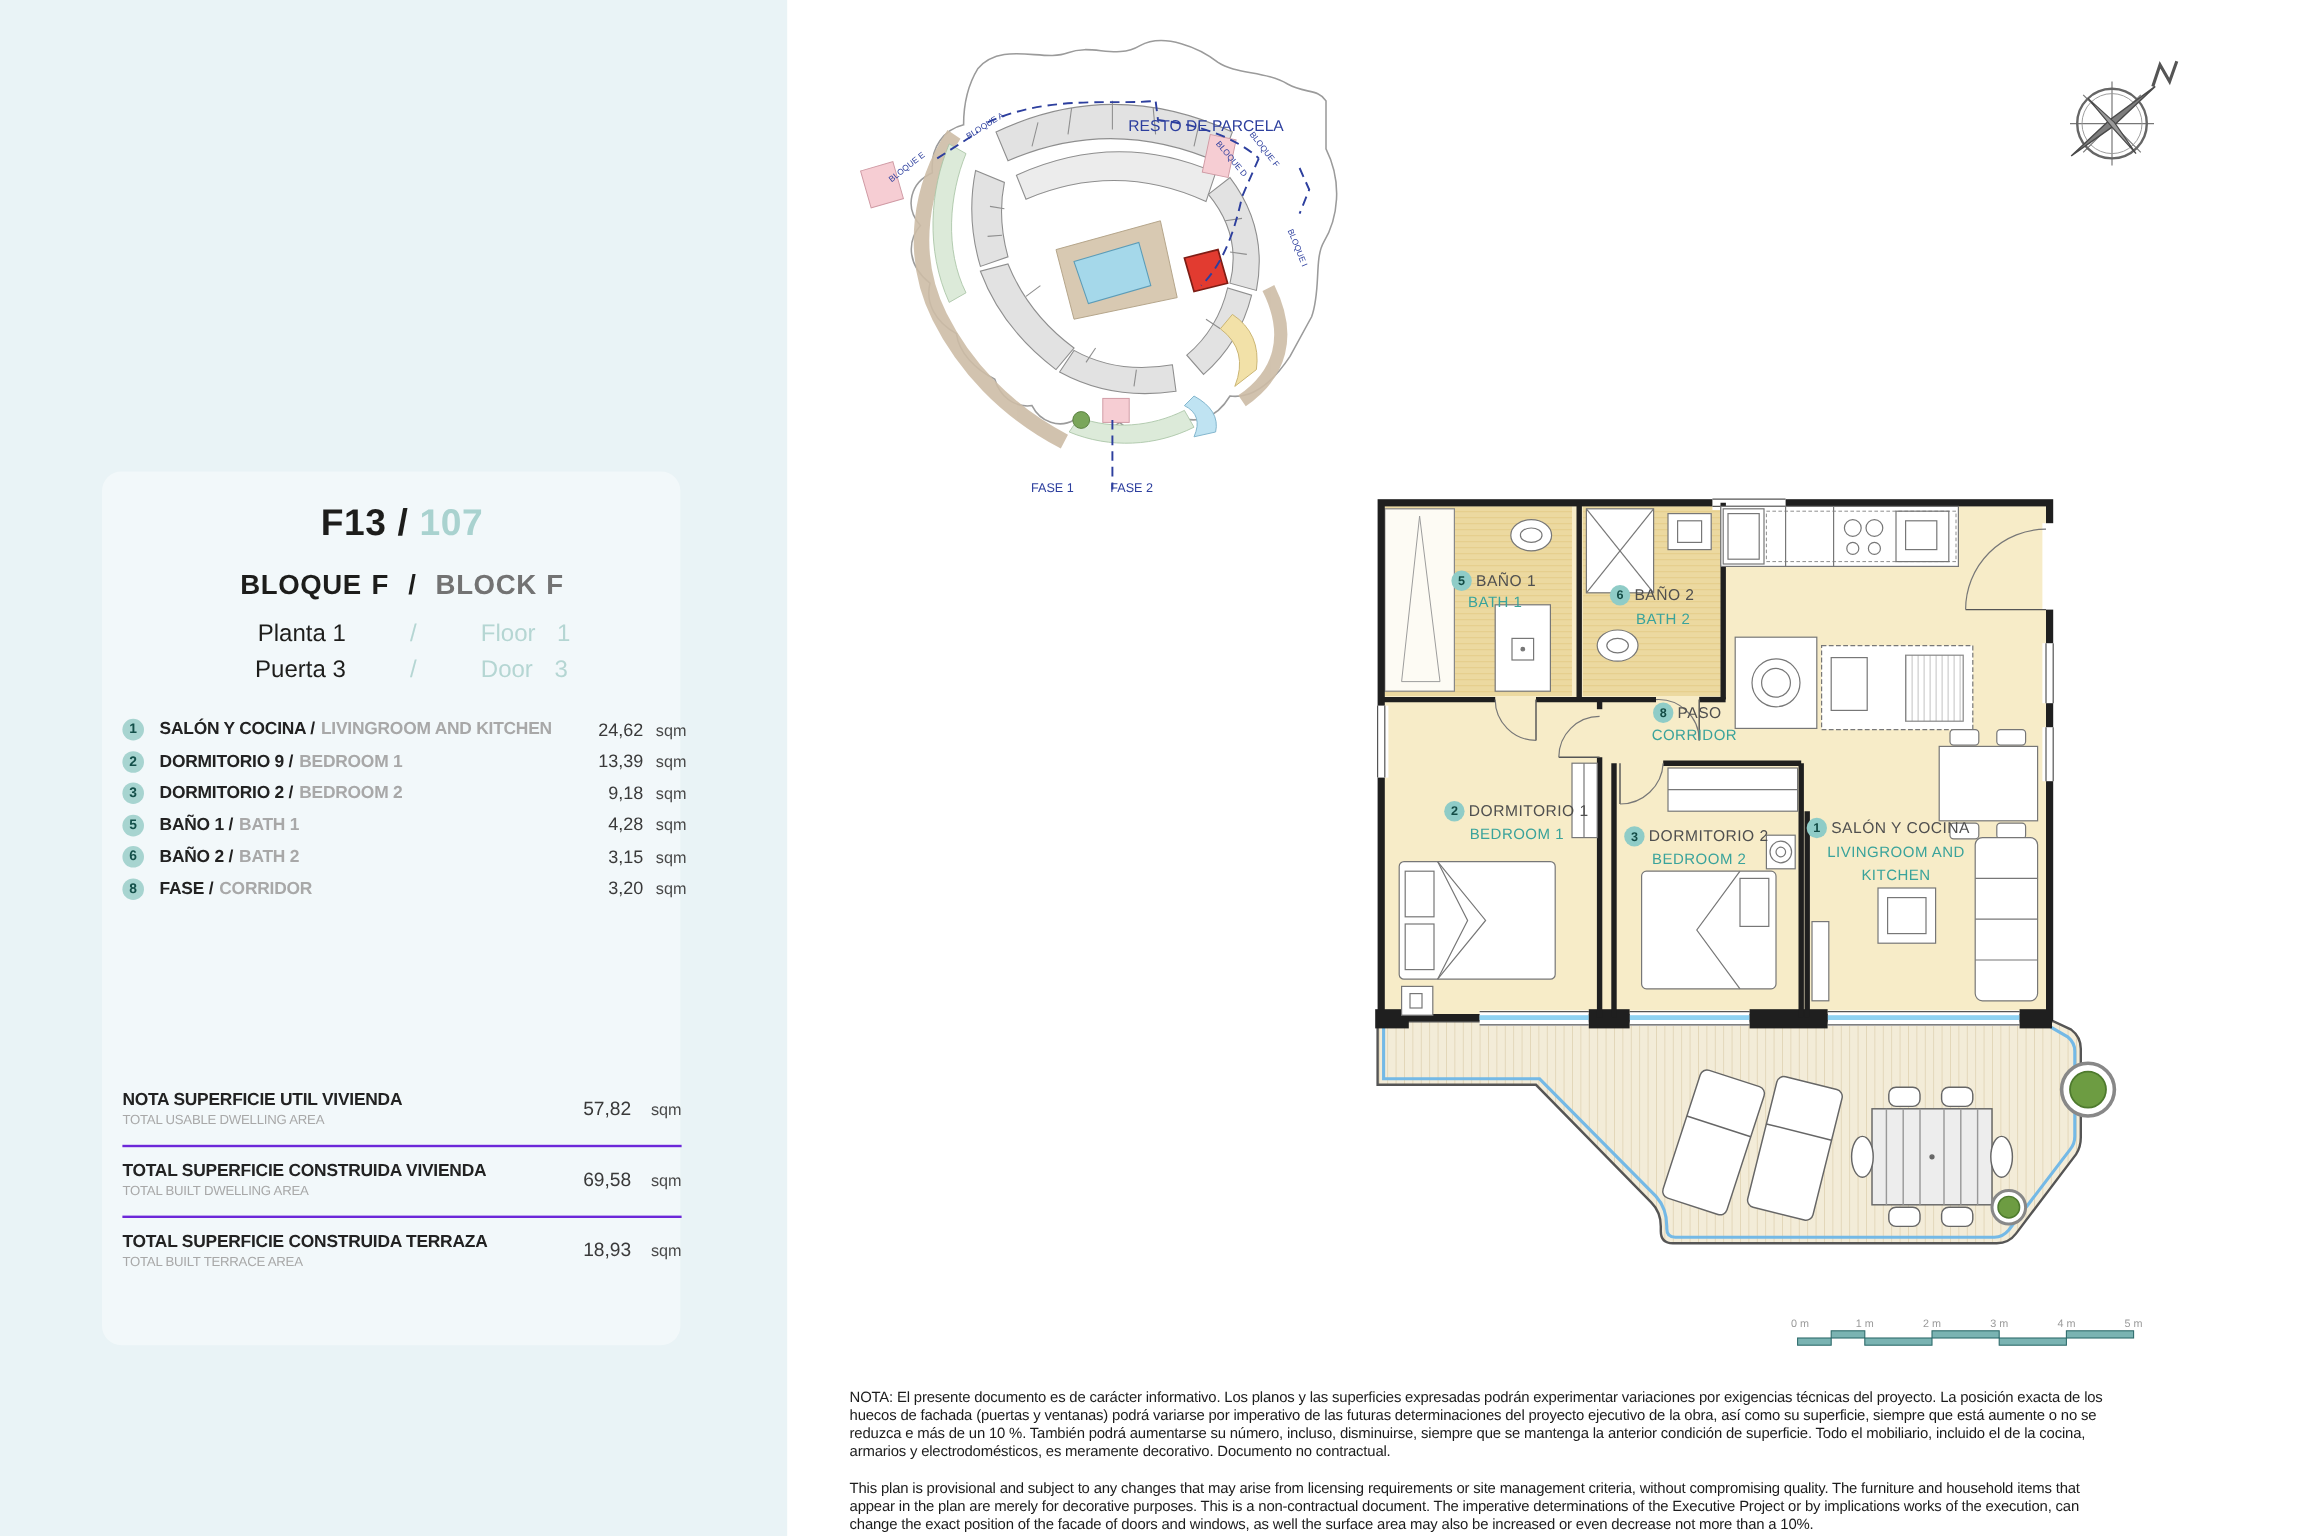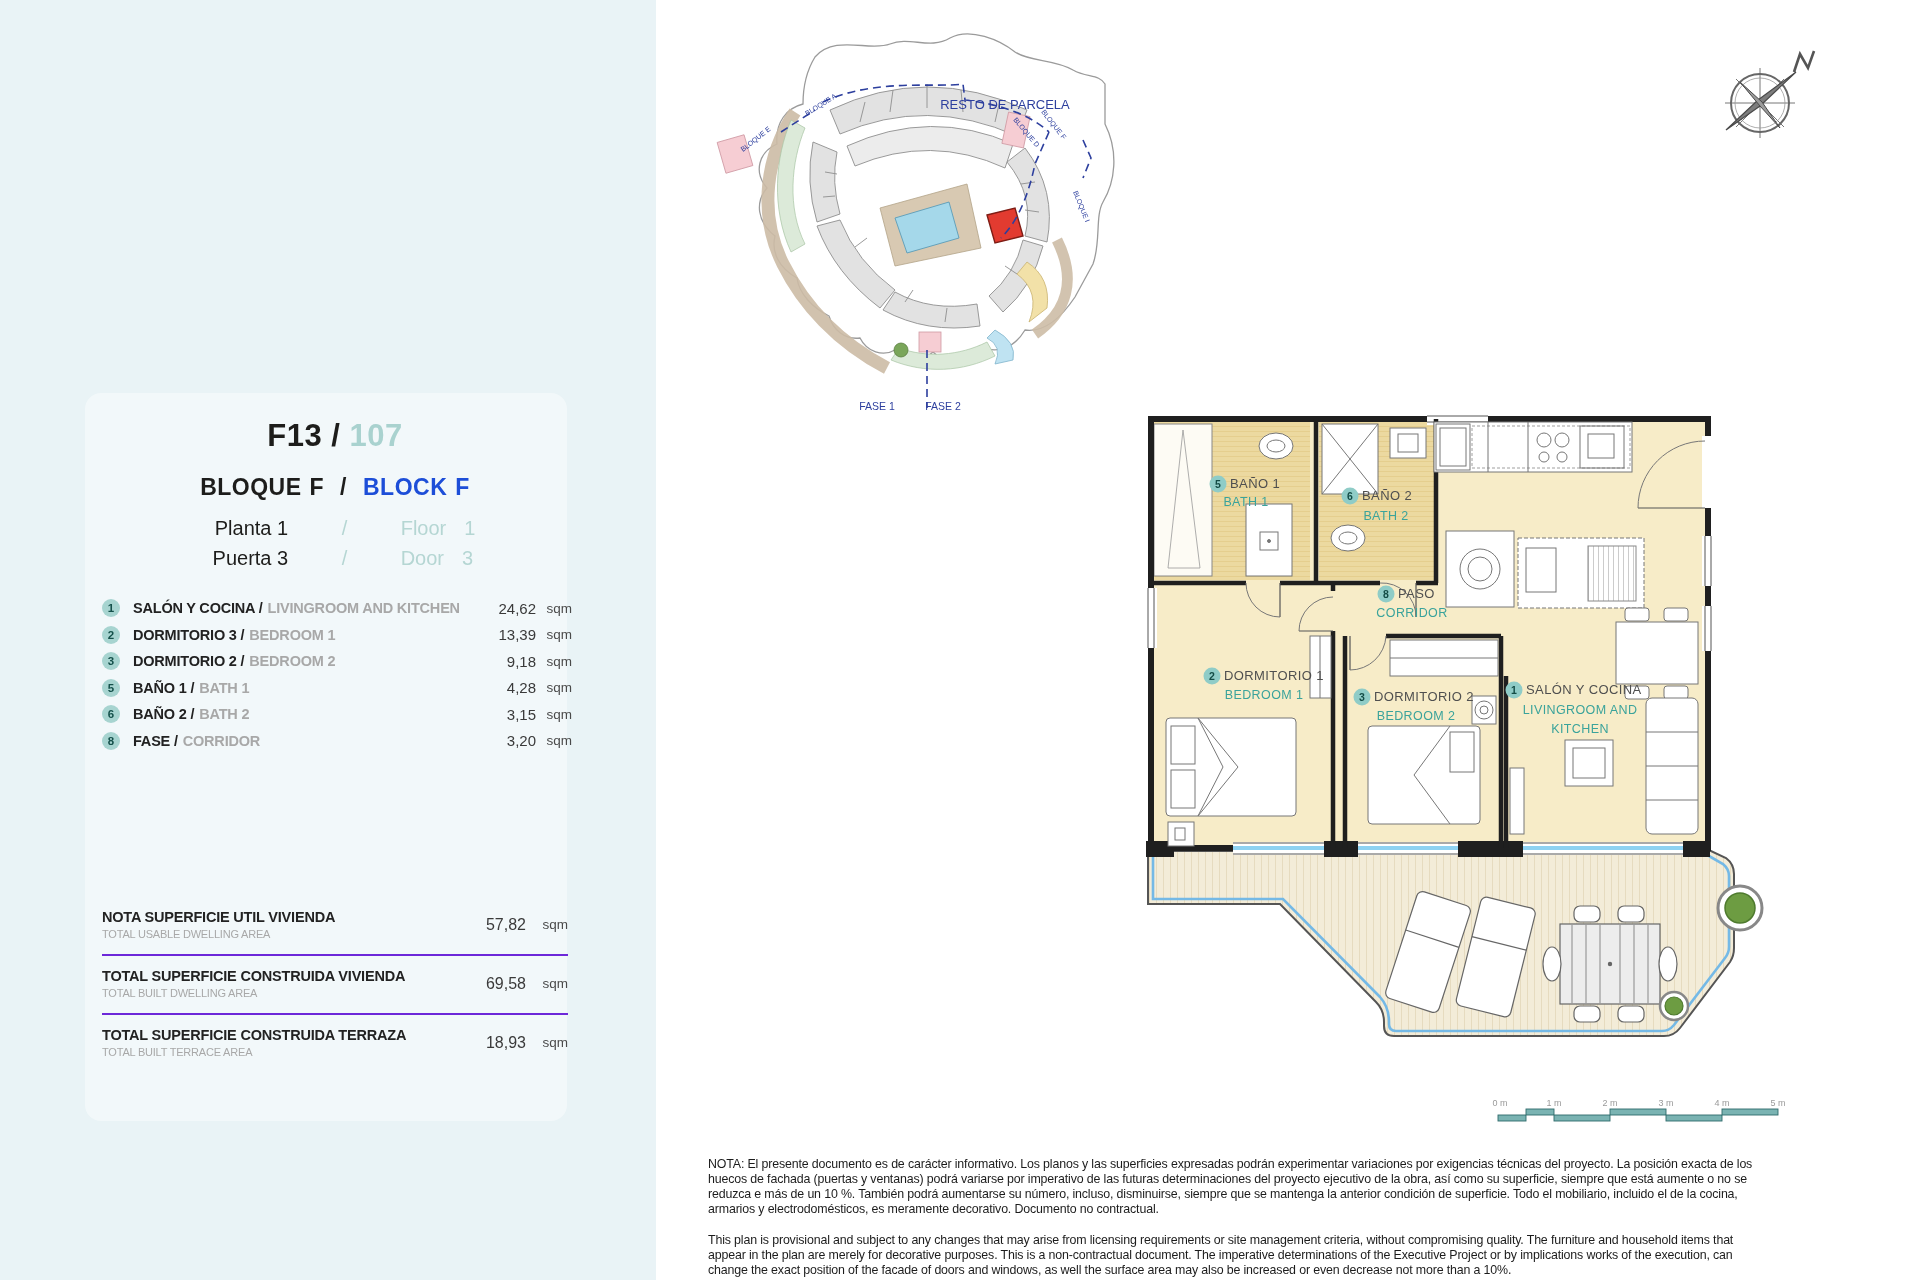--- a/index.html
+++ b/index.html
@@ -11,21 +11,21 @@
   .info-card { position:absolute; left:85px; top:393px; width:482px; height:728px;
                background:rgba(255,255,255,0.42); border-radius:16px; }
 
   
   .uc-header { position:absolute; left:128px; top:418px; width:414px; text-align:center; color:#1d1d1b; }
   .uc-line1 { font-size:31px; font-weight:700; letter-spacing:.5px; margin-bottom:20px; }
   .uc-line1 .lt { color:#a9d2cf; }
   .uc-line2 { font-size:23px; font-weight:700; margin-bottom:16px; letter-spacing:.5px; }
   .uc-line2 .gap { display:inline-block; width:16px; }
   .uc-line2 .sgap { display:inline-block; width:8px; }
-  .uc-line2 .lt { color:#1d4ed8; }
+  .uc-line2 .lt { color:#737373; }
   .uc-sub { display:flex; justify-content:center; font-size:20px; margin-bottom:7px; color:#1d1d1b;gap:44px; }
   .uc-sub .es { width:170px; text-align:right; }
   .uc-sub .sl { width:26px; text-align:center; color:#b5d6d3; }
   .uc-sub .en { width:150px; text-align:left; color:#b5d6d3; }
   .uc-sub .en .num { display:inline-block; margin-left:18px; }
 
   
   .rooms { position:absolute; left:102px; top:599px; width:470px; display:flex; flex-direction:column; gap:8.6px; }
   .room-row { display:flex; align-items:center; height:18px; }
   .badge { width:18px; height:18px; border-radius:50%; background:#a7d4d0; color:#14504a;
@@ -92,21 +92,21 @@
   <div class="rooms">
     <div class="room-row">
       <span class="badge">1</span>
       <span class="room-es">SALÓN Y COCINA /</span>
       <span class="room-en">LIVINGROOM AND KITCHEN</span>
       <span class="room-val">24,62</span>
       <span class="room-unit">sqm</span>
     </div>
     <div class="room-row">
       <span class="badge">2</span>
-      <span class="room-es">DORMITORIO 3 /</span>
+      <span class="room-es">DORMITORIO 9 /</span>
       <span class="room-en">BEDROOM 1</span>
       <span class="room-val">13,39</span>
       <span class="room-unit">sqm</span>
     </div>
     <div class="room-row">
       <span class="badge">3</span>
       <span class="room-es">DORMITORIO 2 /</span>
       <span class="room-en">BEDROOM 2</span>
       <span class="room-val">9,18</span>
       <span class="room-unit">sqm</span>

